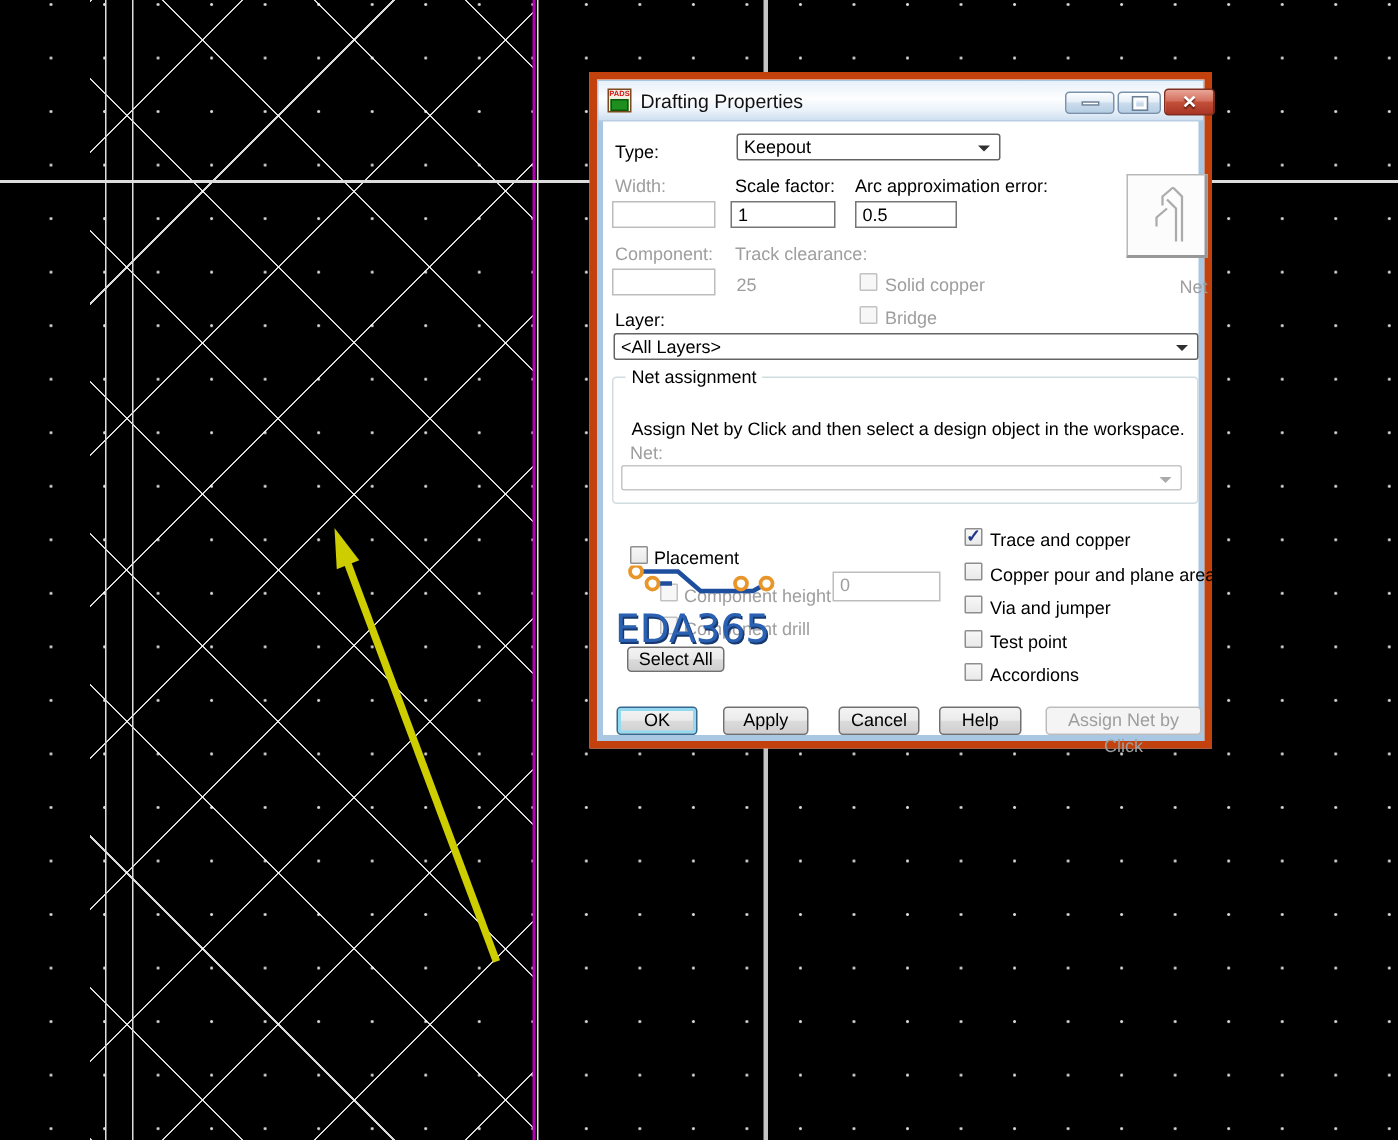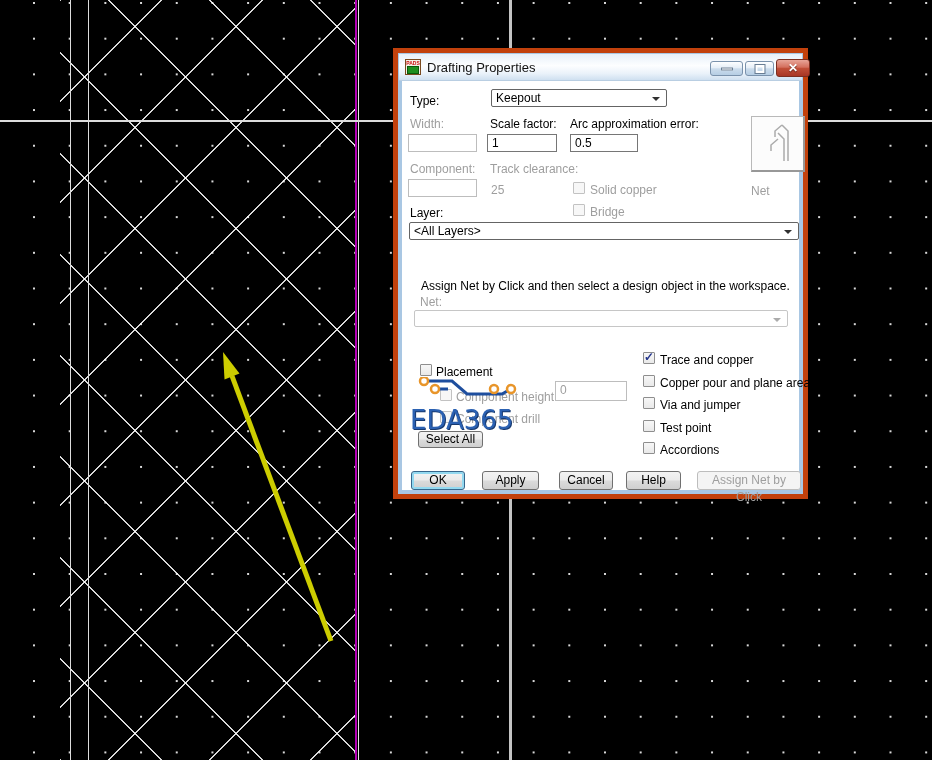--- a/index.html
+++ b/index.html
@@ -141,28 +141,31 @@
   <span class="lbl dis" style="left:192px; top:152px;">Bridge</span>
 
   <div class="netbtn">
     <svg width="52" height="52" viewBox="0 0 52 52">
       <polyline points="30,8 23,14 23,20" fill="none" stroke="#ABABAB" stroke-width="1.5"></polyline>
       <polyline points="26,22 19,28 19,34" fill="none" stroke="#ABABAB" stroke-width="1.5"></polyline>
       <polyline points="36,44 36,14 30,8" fill="none" stroke="#ABABAB" stroke-width="1.5"></polyline>
       <polyline points="32,44 32,22 26,16" fill="none" stroke="#ABABAB" stroke-width="1.5"></polyline>
     </svg>
   </div>
-  <span class="lbl dis" style="left:353px; top:131px; width:54px; text-align:left;">Net</span>
+  <span class="lbl dis" style="left:353px; top:131px; width:54px; text-align:right;">Net</span>
 
   <span class="lbl" style="left:12px; top:153px;">Layer:</span>
   <div class="combo" style="left:11px; top:169px; width:390px;">
     <span>&lt;All Layers&gt;</span>
     <span class="dd-arrow"></span>
   </div>
 
+  <div class="groupbox" style="left:10px; top:198px; width:391px; height:85px;">
+    <span class="legend">Net assignment</span>
+  </div>
   <span class="lbl" style="left:23px; top:226px;text-align:center;">Assign Net by Click and then select a design object in the workspace.</span>
   <span class="lbl dis" style="left:22px; top:242px;">Net:</span>
   <div class="combo dis" style="left:16px; top:257px; width:374px; height:17px;">
     <span></span>
     <span class="dd-arrow"></span>
   </div>
 
 
   <span class="cb" style="left:22px; top:311px;"></span>
   <span class="lbl" style="left:38px; top:312px;">Placement</span>

